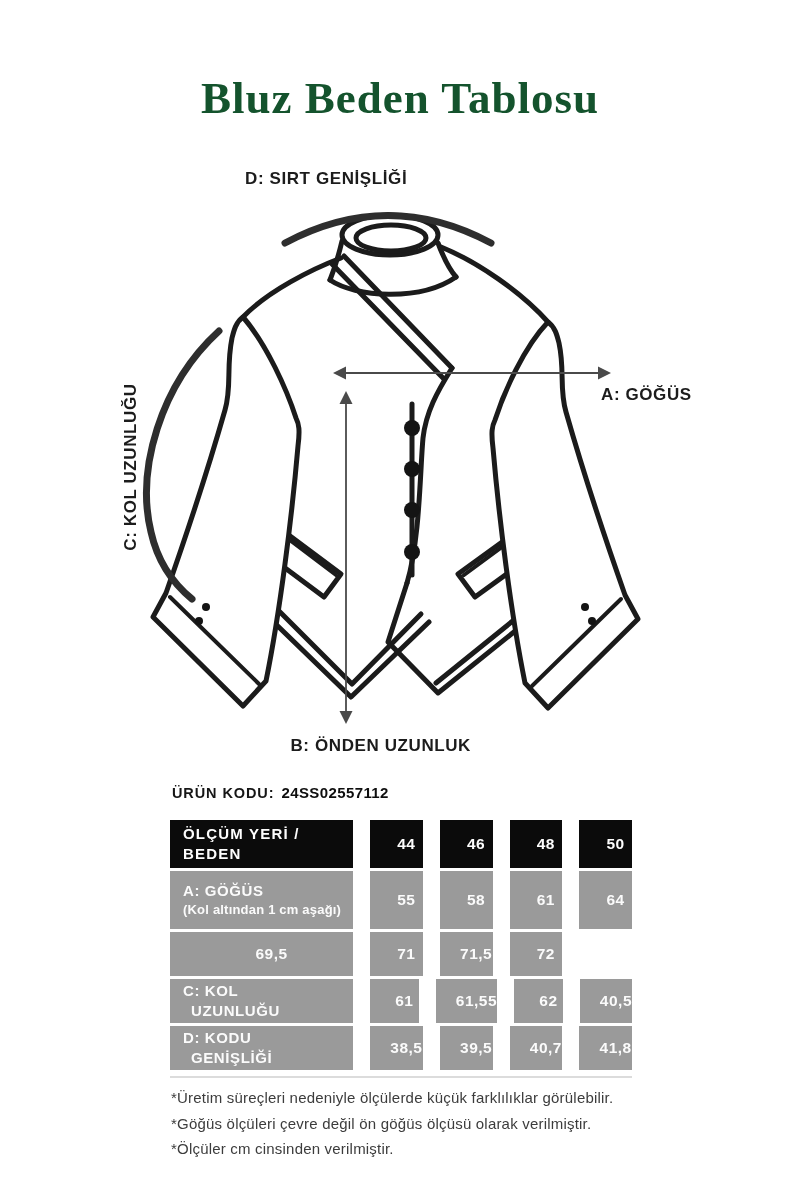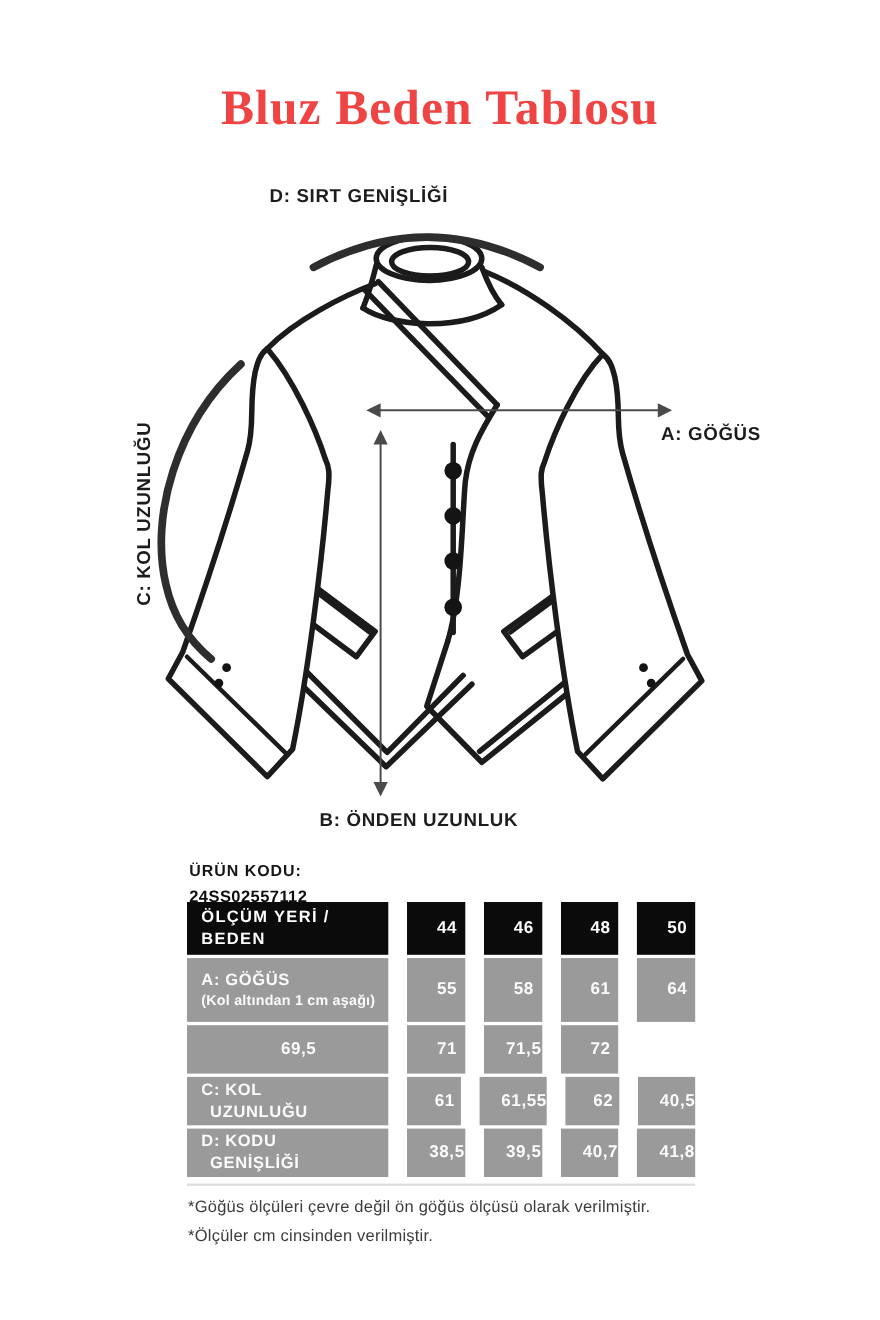--- a/index.html
+++ b/index.html
@@ -5,33 +5,33 @@
   html,body{margin:0;padding:0;}
   body{
     width:800px;height:1200px;position:relative;background:#ffffff;
     font-family:"Liberation Sans", sans-serif;color:#1d1d1d;overflow:hidden;
   }
   .abs{position:absolute;}
   
   .page-title{
     top:72px;left:0;width:800px;text-align:center;
     font-family:"Liberation Serif", serif;font-weight:700;
-    font-size:45px;letter-spacing:1px;color:#ef4444;
+    font-size:45px;letter-spacing:1px;color:#14532d;
   }
   
   .diag-label{
     font-size:17px;font-weight:600;letter-spacing:0.6px;color:#1c1c1c;white-space:nowrap;
   }
   .lbl-top{top:169px;left:245px;width:260px;text-align:left;}
   .lbl-right{top:385px;left:601px;}
   .lbl-bottom{top:736px;left:251px;width:220px;text-align:right;}
   .lbl-left{top:457px;left:36px;width:190px;text-align:center;transform:rotate(-90deg);}
   svg.diagram{position:absolute;top:0;left:0;}
   
-  .product-line{top:784px;left:172px;display:flex;gap:7px;align-items:baseline;flex-direction:column;}
+  .product-line{top:784px;left:172px;display:flex;gap:7px;align-items:baseline;}
   .product-label{font-size:14.5px;font-weight:600;letter-spacing:0.9px;color:#161616;}
   .product-code{font-size:15px;font-weight:800;letter-spacing:0.4px;color:#0e0e0e;}
   
   .size-table{top:820px;left:170px;width:462px;}
   .trow{display:grid;grid-template-columns:183px 1fr 1fr 1fr 1fr;column-gap:17px;margin-bottom:3px;}
   .tc{display:flex;flex-direction:column;justify-content:center;}
   .tc.num{align-items:center;font-size:15.5px;font-weight:600;letter-spacing:0.5px;padding-left:20px;}
   .tc.label{align-items:flex-start;padding-left:13px;font-size:15px;font-weight:600;letter-spacing:0.6px;line-height:1.35;}
   .thead .tc{background:#0b0b0b;color:#fdfdfd;height:48px;}
   .thead .tc.label{letter-spacing:1.2px;}
@@ -169,15 +169,16 @@
     </div>
     <div class="tc num">38,5</div>
     <div class="tc num">39,5</div>
     <div class="tc num">40,7</div>
     <div class="tc num">41,8</div>
   </div>
 </div>
 <div class="abs table-shadow"></div>
 
 <div class="abs footnotes">
+  <p>*Üretim süreçleri nedeniyle ölçülerde küçük farklılıklar görülebilir.</p>
   <p>*Göğüs ölçüleri çevre değil ön göğüs ölçüsü olarak verilmiştir.</p>
   <p>*Ölçüler cm cinsinden verilmiştir.</p>
 </div>
 
 </body></html>

